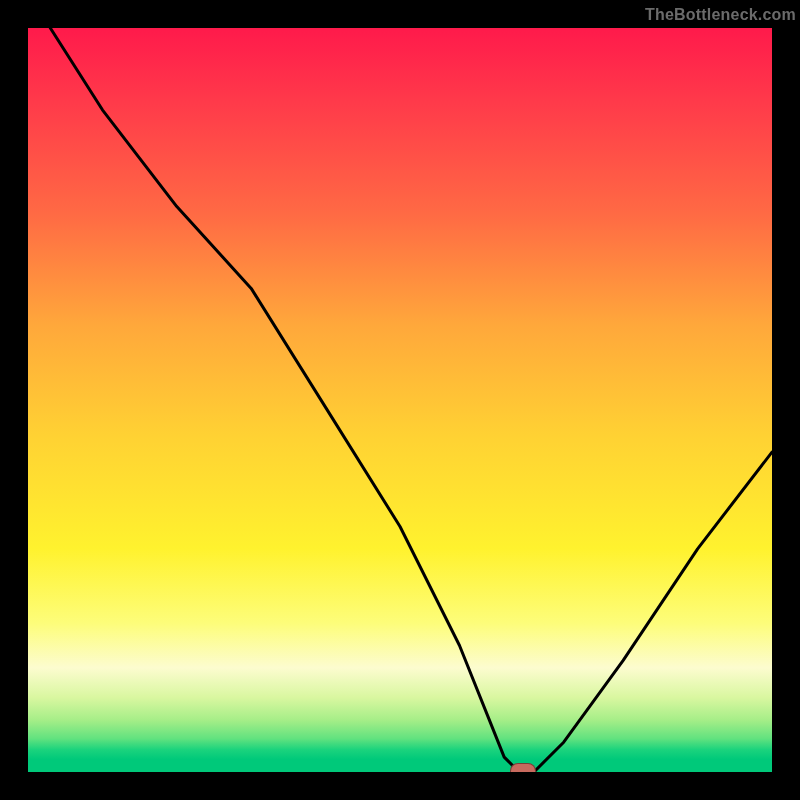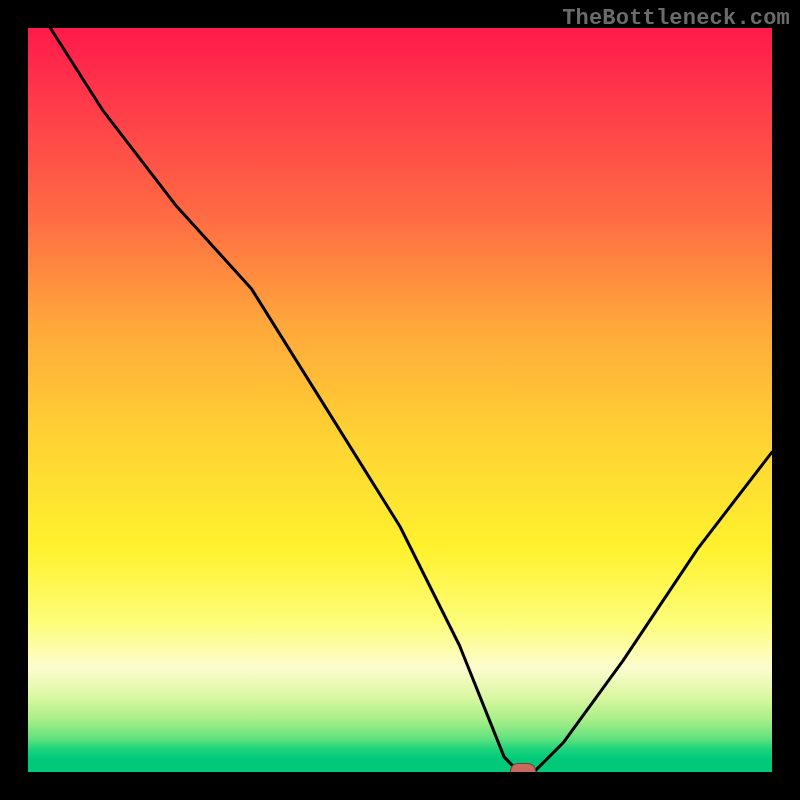--- a/index.html
+++ b/index.html
@@ -13,27 +13,26 @@
   }
   .frame {
     position: relative;
     width: 800px;
     height: 800px;
     background: #000;
   }
   .watermark {
     position: absolute;
     top: 6px;
-    right: 10px;
+    right: 4px;
     color: #6b6b6b;
-    font-size: 22px;
+    font-size: 16px;
     font-weight: bold;
     letter-spacing: 0.2px;
     z-index: 10;
-    font-family: Liberation Mono, monospace;
   }
   .plot-area {
     position: absolute;
     left: 28px;
     top: 28px;
     width: 744px;
     height: 744px;
     overflow: hidden;
   }
   .gradient {

